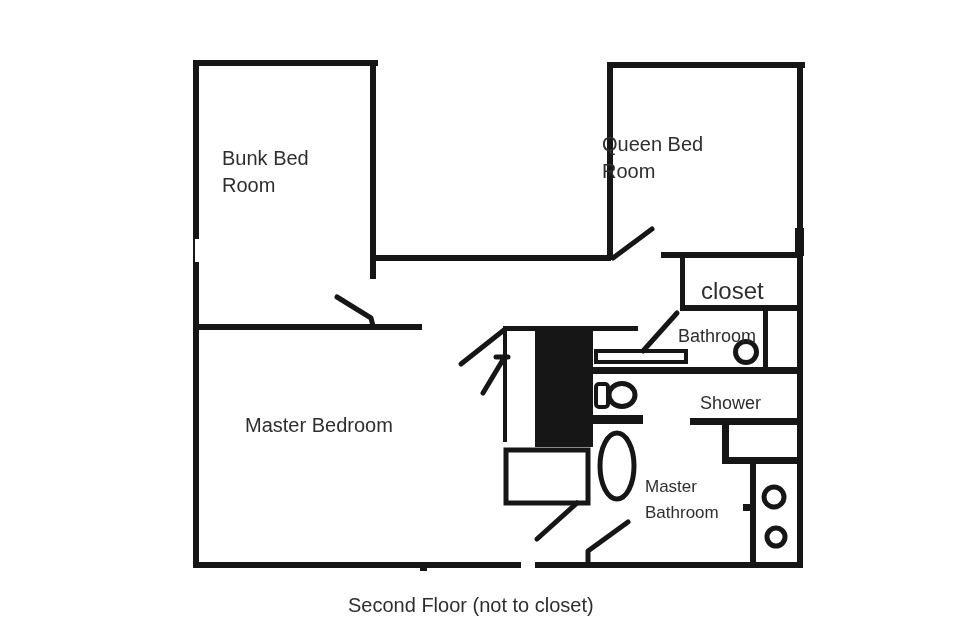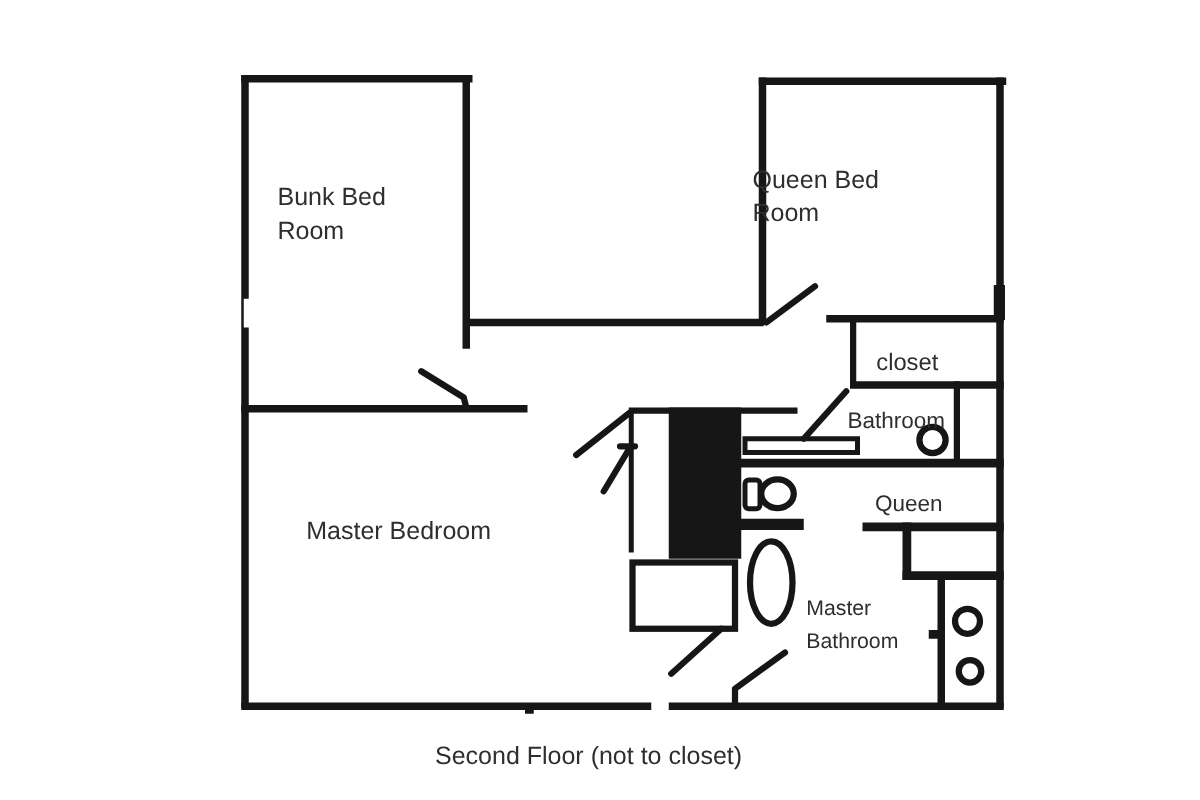--- a/index.html
+++ b/index.html
@@ -14,21 +14,21 @@
   .room-label{
     position:absolute;
     color:#2e2e2e;
     font-size:20px;
     line-height:27px;
     white-space:nowrap;
   }
   .room-label .ln{display:block;}
   .lbl-bunk{left:222px;top:145px;}
   .lbl-queen{left:602px;top:131px;}
-  .lbl-closet{left:701px;top:277px;font-size:19px;}
+  .lbl-closet{left:701px;top:277px;font-size:24px;}
   .lbl-bathroom{left:678px;top:323px;font-size:18px;}
   .lbl-shower{left:700px;top:390px;font-size:18px;}
   .lbl-master-bedroom{left:245px;top:412px;}
   .lbl-master-bathroom{left:645px;top:474px;font-size:17px;line-height:26px;}
   .lbl-caption{left:348px;top:592px;}
 </style>
 </head>
 <body>
 
 <div class="floorplan">
@@ -107,21 +107,21 @@
 
   <div class="room-label lbl-queen">
     <span class="ln">Queen Bed</span>
     <span class="ln">Room</span>
   </div>
 
   <div class="room-label lbl-closet">closet</div>
 
   <div class="room-label lbl-bathroom">Bathroom</div>
 
-  <div class="room-label lbl-shower">Queen</div>
+  <div class="room-label lbl-shower">Shower</div>
 
   <div class="room-label lbl-master-bedroom">Master Bedroom</div>
 
   <div class="room-label lbl-master-bathroom">
     <span class="ln">Master</span>
     <span class="ln">Bathroom</span>
   </div>
 
   <div class="room-label lbl-caption">Second Floor (not to closet)</div>
 

